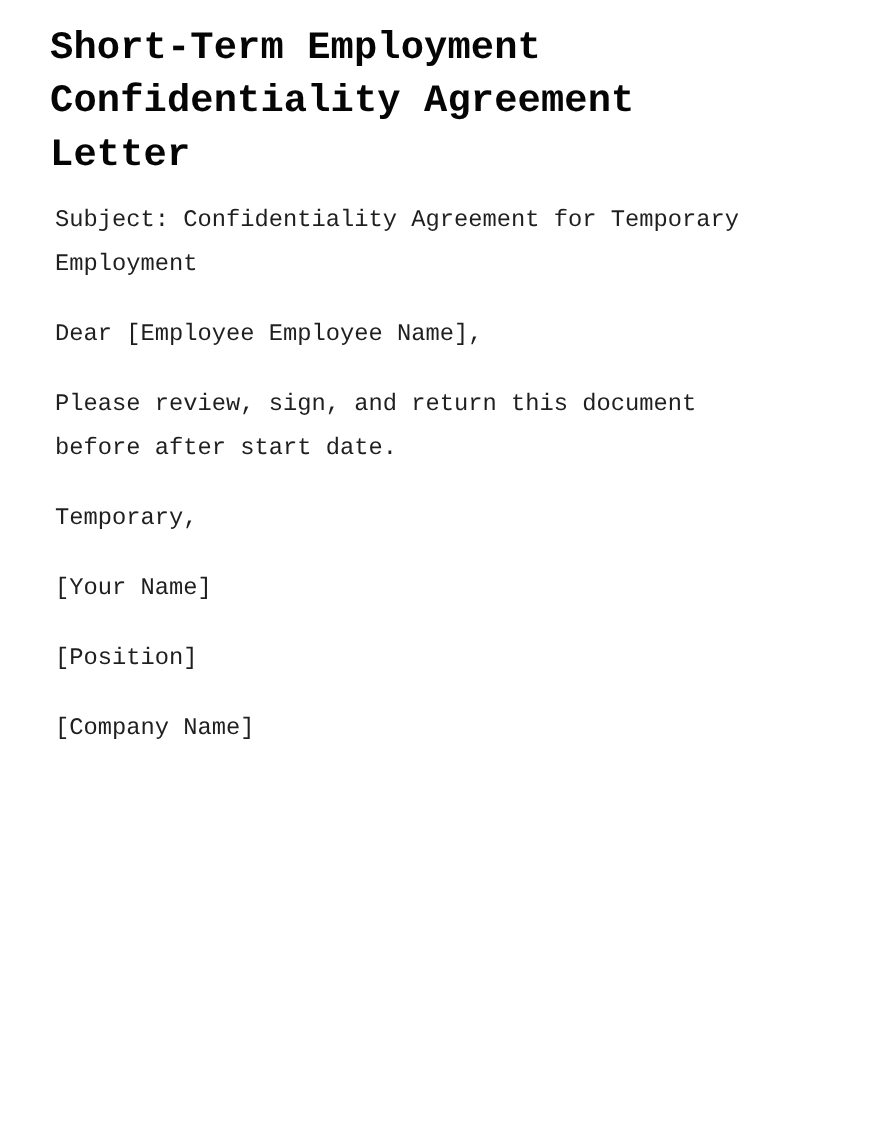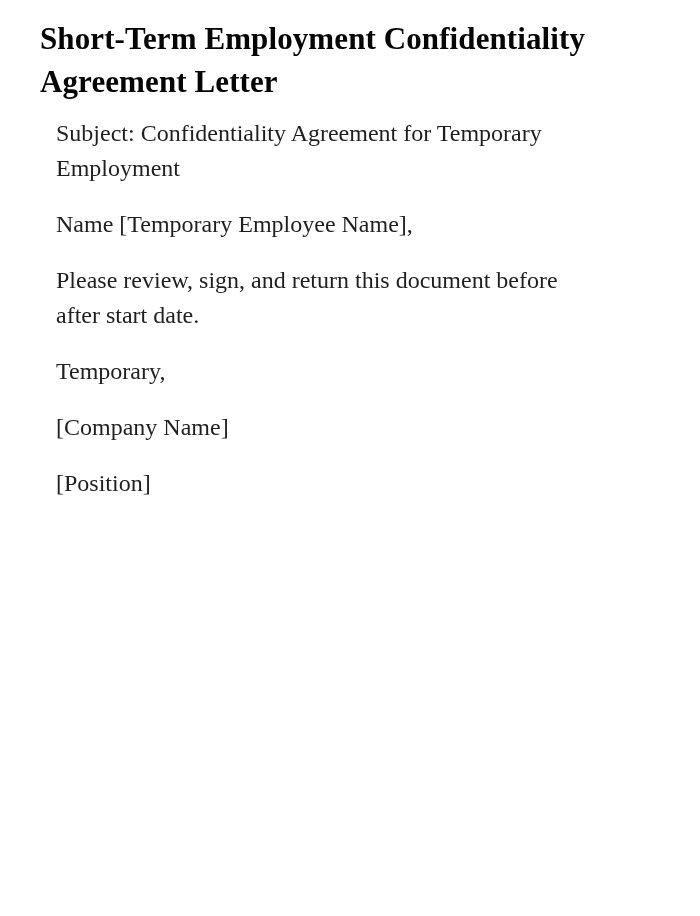--- a/index.html
+++ b/index.html
@@ -8,51 +8,52 @@
     background: #ffffff;
   }
   .page {
     position: relative;
     width: 641px;
     height: 916px;
     box-sizing: border-box;
     background: #ffffff;
     padding: 17px 38px 0 40px;
     overflow: hidden;
-    font-family: Liberation Serif, serif;
+    font-family: Liberation Mono, monospace;
     color: #1f1f1f;
   }
   .letter-title {
     font-size: 31px;
     line-height: 43px;
     font-weight: 700;
     color: #050505;
     margin: 0 0 13px 0;
     letter-spacing: 0.1px;
   }
   .para {
-    font-size: 24px;
+    font-size: 19px;
     line-height: 35px;
-    margin: 0 0 21px 16px;
+    margin: 0 0 21px 4px;
     color: #1f1f1f;
   }
 </style>
 </head>
 <body>
 
 <div class="page">
   <h1 class="letter-title">Short-Term Employment Confidentiality Agreement Letter</h1>
 
   <p class="para">Subject: Confidentiality Agreement for Temporary Employment</p>
 
-  <p class="para">Name [Temporary Employee Name],</p>
+  <p class="para">Dear [Employee Employee Name],</p>
 
 
 
   <p class="para">Please review, sign, and return this document before after start date.</p>
 
   <p class="para">Temporary,</p>
 
+  <p class="para">[Your Name]</p>
+
+  <p class="para">[Position]</p>
 
   <p class="para">[Company Name]</p>
-
-  <p class="para">[Position]</p>
 </div>
 
 </body></html>

